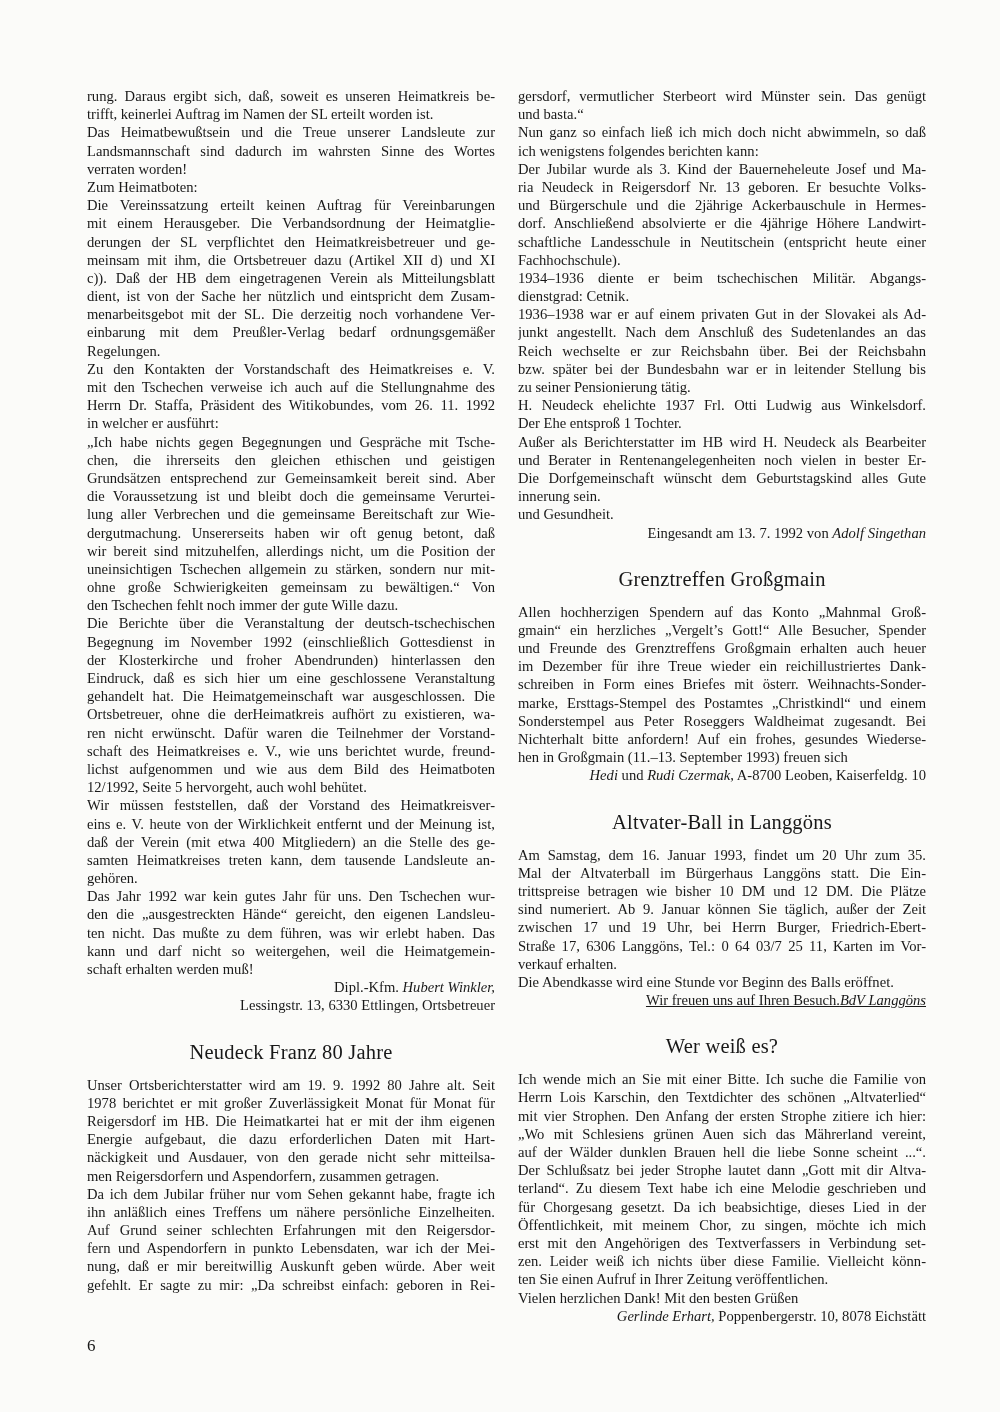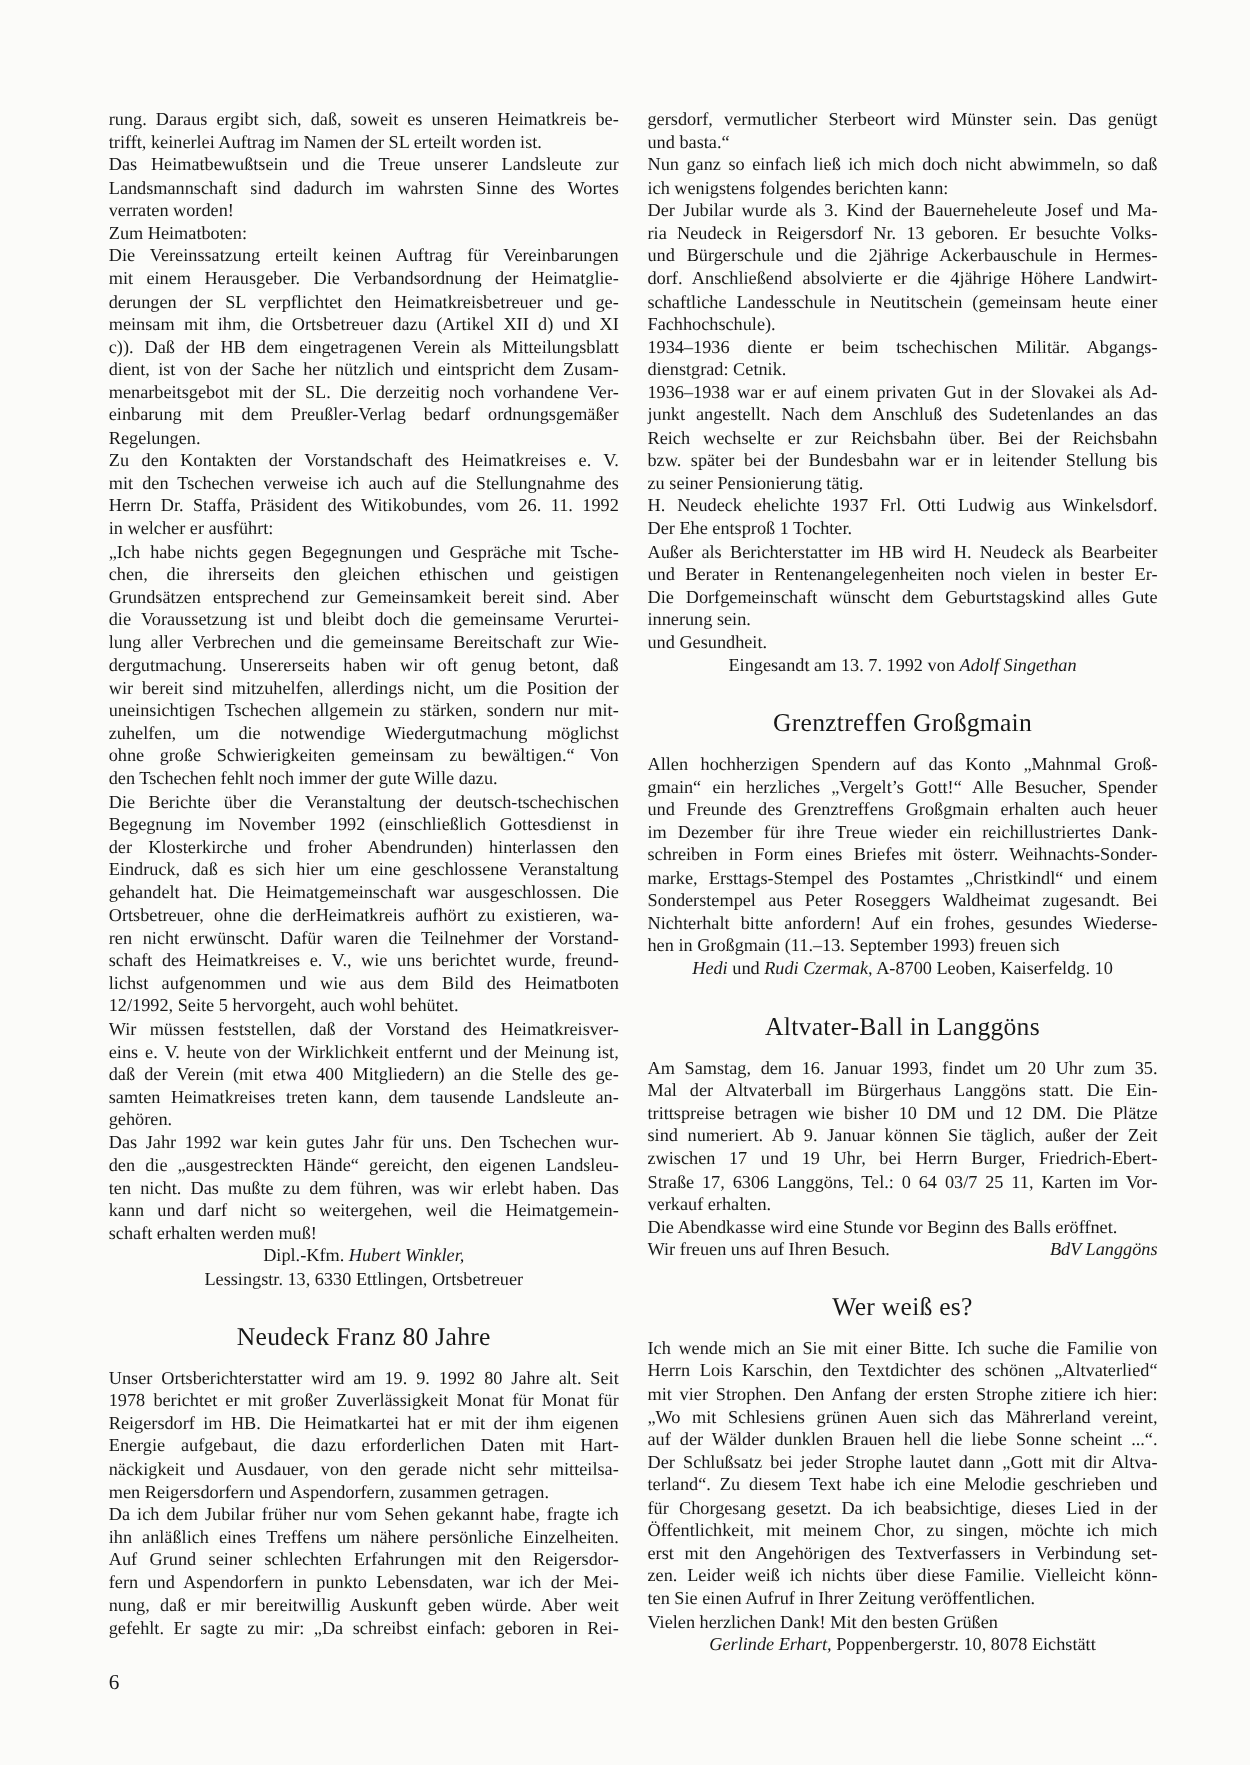--- a/index.html
+++ b/index.html
@@ -27,24 +27,25 @@
   .line {
     height: 18.2px;
     overflow: hidden;
     text-align: left;
     white-space: normal;
   }
   .line.j {
     text-align: justify;
     text-align-last: justify;
   }
-  .line.sig-right { text-align: center; }
+  .line.sig-right { text-align: right; }
   .line.split {
     display: flex;
-    justify-content: space-between;
+    justify-content: flex-end;
+    text-decoration: underline;
   }
   .heading {
     font-size: 20.5px;
     font-weight: 400;
     text-align: center;
     line-height: 26px;
     margin: 24px 0 11px 0;
     letter-spacing: 0.2px;
     height: 26px;
     overflow: hidden;
@@ -83,21 +84,20 @@
       <div class="line j">Herrn Dr. Staffa, Präsident des Witikobundes, vom 26. 11. 1992</div>
       <div class="line">in welcher er ausführt:</div>
       <div class="line j">„Ich habe nichts gegen Begegnungen und Gespräche mit Tsche-</div>
       <div class="line j">chen, die ihrerseits den gleichen ethischen und geistigen</div>
       <div class="line j">Grundsätzen entsprechend zur Gemeinsamkeit bereit sind. Aber</div>
       <div class="line j">die Voraussetzung ist und bleibt doch die gemeinsame Verurtei-</div>
       <div class="line j">lung aller Verbrechen und die gemeinsame Bereitschaft zur Wie-</div>
       <div class="line j">dergutmachung. Unsererseits haben wir oft genug betont, daß</div>
       <div class="line j">wir bereit sind mitzuhelfen, allerdings nicht, um die Position der</div>
       <div class="line j">uneinsichtigen Tschechen allgemein zu stärken, sondern nur mit-</div>
-      <div class="line j">zuhelfen, um die notwendige Wiedergutmachung möglichst</div>
       <div class="line j">ohne große Schwierigkeiten gemeinsam zu bewältigen.“ Von</div>
       <div class="line">den Tschechen fehlt noch immer der gute Wille dazu.</div>
       <div class="line j">Die Berichte über die Veranstaltung der deutsch-tschechischen</div>
       <div class="line j">Begegnung im November 1992 (einschließlich Gottesdienst in</div>
       <div class="line j">der Klosterkirche und froher Abendrunden) hinterlassen den</div>
       <div class="line j">Eindruck, daß es sich hier um eine geschlossene Veranstaltung</div>
       <div class="line j">gehandelt hat. Die Heimatgemeinschaft war ausgeschlossen. Die</div>
       <div class="line j">Ortsbetreuer, ohne die derHeimatkreis aufhört zu existieren, wa-</div>
       <div class="line j">ren nicht erwünscht. Dafür waren die Teilnehmer der Vorstand-</div>
       <div class="line j">schaft des Heimatkreises e. V., wie uns berichtet wurde, freund-</div>
@@ -131,21 +131,21 @@
     </div>
   <div class="col col-right" id="col-right">
       <div class="line j">gersdorf, vermutlicher Sterbeort wird Münster sein. Das genügt</div>
       <div class="line">und basta.“</div>
       <div class="line j">Nun ganz so einfach ließ ich mich doch nicht abwimmeln, so daß</div>
       <div class="line">ich wenigstens folgendes berichten kann:</div>
       <div class="line j">Der Jubilar wurde als 3. Kind der Bauerneheleute Josef und Ma-</div>
       <div class="line j">ria Neudeck in Reigersdorf Nr. 13 geboren. Er besuchte Volks-</div>
       <div class="line j">und Bürgerschule und die 2jährige Ackerbauschule in Hermes-</div>
       <div class="line j">dorf. Anschließend absolvierte er die 4jährige Höhere Landwirt-</div>
-      <div class="line j">schaftliche Landesschule in Neutitschein (gemeinsam heute einer</div>
+      <div class="line j">schaftliche Landesschule in Neutitschein (entspricht heute einer</div>
       <div class="line">Fachhochschule).</div>
       <div class="line j">1934–1936 diente er beim tschechischen Militär. Abgangs-</div>
       <div class="line">dienstgrad: Cetnik.</div>
       <div class="line j">1936–1938 war er auf einem privaten Gut in der Slovakei als Ad-</div>
       <div class="line j">junkt angestellt. Nach dem Anschluß des Sudetenlandes an das</div>
       <div class="line j">Reich wechselte er zur Reichsbahn über. Bei der Reichsbahn</div>
       <div class="line j">bzw. später bei der Bundesbahn war er in leitender Stellung bis</div>
       <div class="line">zu seiner Pensionierung tätig.</div>
       <div class="line j">H. Neudeck ehelichte 1937 Frl. Otti Ludwig aus Winkelsdorf.</div>
       <div class="line">Der Ehe entsproß 1 Tochter.</div>

